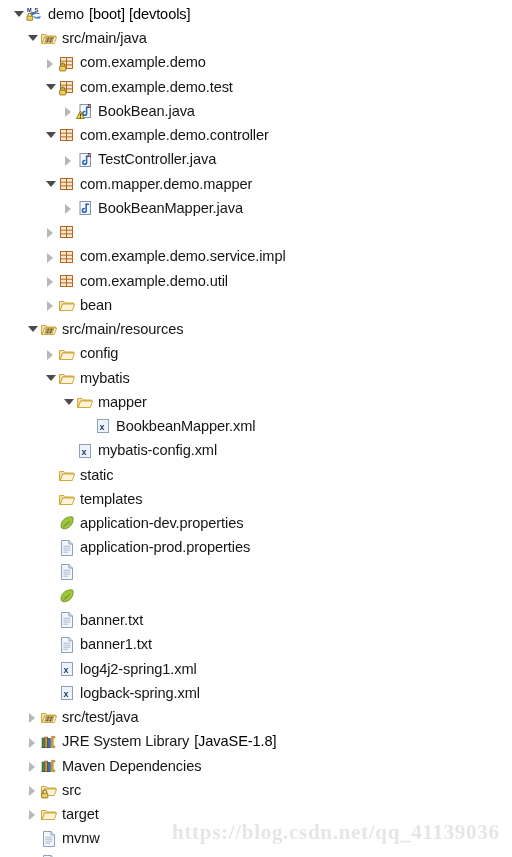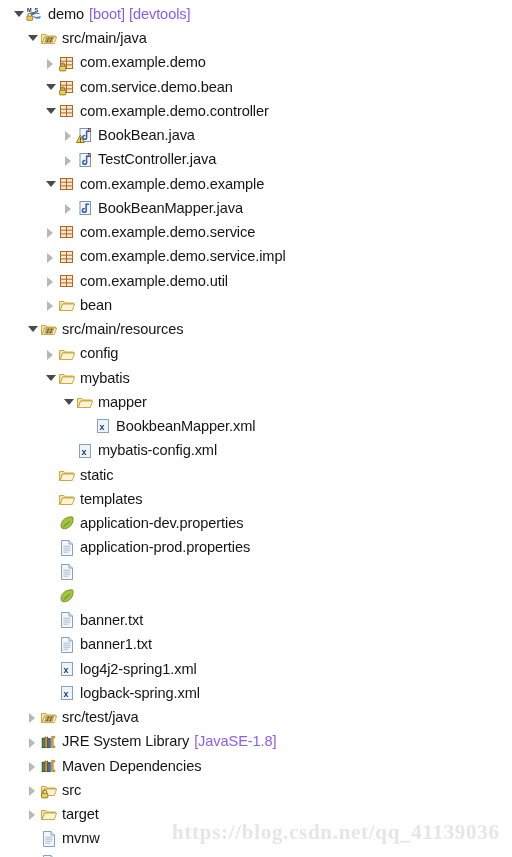--- a/index.html
+++ b/index.html
@@ -75,21 +75,21 @@
   }
   .icon svg { display: block; }
 
   .label {
     flex: 0 0 auto;
     color: #151515;
     letter-spacing: -0.1px;
   }
   .suffix {
     flex: 0 0 auto;
-    color: #8b5cf6;
+    color: #000000;
     margin-left: 5px;
     letter-spacing: -0.1px;
     text-align: right;
   }
 
   
   #watermark {
     position: absolute;
     left: 172px;
     top: 820px;
@@ -167,54 +167,54 @@
           <rect x="2.5" y="3.5" width="12" height="11" fill="#fbe9cf" stroke="#b5651d" stroke-width="1"></rect>
           <line x1="8.5" y1="3.5" x2="8.5" y2="14.5" stroke="#b5651d" stroke-width="1"></line>
           <line x1="2.5" y1="7.2" x2="14.5" y2="7.2" stroke="#b5651d" stroke-width="1"></line>
           <line x1="2.5" y1="10.9" x2="14.5" y2="10.9" stroke="#b5651d" stroke-width="1"></line>
           <g transform="translate(0.5,8.5)">
             <path d="M2.2 4 L2.2 2.6 A2 2 0 0 1 6.2 2.6 L6.2 4" fill="none" stroke="#9a7d23" stroke-width="1.1"></path>
             <rect x="1.1" y="3.8" width="6.2" height="4.6" rx="0.6" fill="#f2cf53" stroke="#8c7320" stroke-width="0.9"></rect>
           </g>
         </svg>
       </span>
-      <span class="label">com.service.demo.bean</span>
-    </div>
-    <div class="row">
-      <span class="indent" style="width: 44px;"></span>
-      <span class="arrow expanded"></span>
-      <span class="icon">
-        <svg width="18" height="18" viewBox="0 0 18 18" xmlns="http://www.w3.org/2000/svg">
-          <rect x="2.5" y="3.5" width="12" height="11" fill="#fbe9cf" stroke="#b5651d" stroke-width="1"></rect>
-          <line x1="8.5" y1="3.5" x2="8.5" y2="14.5" stroke="#b5651d" stroke-width="1"></line>
-          <line x1="2.5" y1="7.2" x2="14.5" y2="7.2" stroke="#b5651d" stroke-width="1"></line>
-          <line x1="2.5" y1="10.9" x2="14.5" y2="10.9" stroke="#b5651d" stroke-width="1"></line>
-        </svg>
-      </span>
-      <span class="label">com.example.demo.controller</span>
+      <span class="label">com.example.demo.test</span>
     </div>
     <div class="row">
       <span class="indent" style="width: 62px;"></span>
       <span class="arrow collapsed"></span>
       <span class="icon">
         <svg width="18" height="18" viewBox="0 0 18 18" xmlns="http://www.w3.org/2000/svg">
           <rect x="4" y="2.5" width="10.5" height="13" fill="#f4f8fd" stroke="#7e93ae" stroke-width="1"></rect>
           <path d="M10.6 5.2 L10.6 11.4 a1.9 1.9 0 1 1 -1.9 -1.9" fill="none" stroke="#2b62b0" stroke-width="1.5" stroke-linecap="round"></path>
           <path d="M10.6 5.2 L12.9 5.2" stroke="#2b62b0" stroke-width="1.5" stroke-linecap="round"></path>
           <text x="11.6" y="6.2" font-family="Liberation Sans, sans-serif" font-size="5.4" font-weight="bold" fill="#8a1010">S</text>
           <g transform="translate(0.2,8.6)">
             <path d="M4.2 0.6 L8.2 7.9 L0.2 7.9 Z" fill="#f6d64a" stroke="#8a6d10" stroke-width="0.9" stroke-linejoin="round"></path>
             <rect x="3.7" y="3" width="1.1" height="2.7" fill="#4a3a05"></rect>
             <rect x="3.7" y="6.2" width="1.1" height="1.1" fill="#4a3a05"></rect>
           </g>
         </svg>
       </span>
       <span class="label">BookBean.java</span>
     </div>
     <div class="row">
+      <span class="indent" style="width: 44px;"></span>
+      <span class="arrow expanded"></span>
+      <span class="icon">
+        <svg width="18" height="18" viewBox="0 0 18 18" xmlns="http://www.w3.org/2000/svg">
+          <rect x="2.5" y="3.5" width="12" height="11" fill="#fbe9cf" stroke="#b5651d" stroke-width="1"></rect>
+          <line x1="8.5" y1="3.5" x2="8.5" y2="14.5" stroke="#b5651d" stroke-width="1"></line>
+          <line x1="2.5" y1="7.2" x2="14.5" y2="7.2" stroke="#b5651d" stroke-width="1"></line>
+          <line x1="2.5" y1="10.9" x2="14.5" y2="10.9" stroke="#b5651d" stroke-width="1"></line>
+        </svg>
+      </span>
+      <span class="label">com.example.demo.controller</span>
+    </div>
+    <div class="row">
       <span class="indent" style="width: 62px;"></span>
       <span class="arrow collapsed"></span>
       <span class="icon">
         <svg width="18" height="18" viewBox="0 0 18 18" xmlns="http://www.w3.org/2000/svg">
           <rect x="4" y="2.5" width="10.5" height="13" fill="#f4f8fd" stroke="#7e93ae" stroke-width="1"></rect>
           <path d="M10.6 5.2 L10.6 11.4 a1.9 1.9 0 1 1 -1.9 -1.9" fill="none" stroke="#2b62b0" stroke-width="1.5" stroke-linecap="round"></path>
           <path d="M10.6 5.2 L12.9 5.2" stroke="#2b62b0" stroke-width="1.5" stroke-linecap="round"></path>
           <text x="11.6" y="6.2" font-family="Liberation Sans, sans-serif" font-size="5.4" font-weight="bold" fill="#8a1010">S</text>
         </svg>
       </span>
@@ -224,21 +224,21 @@
       <span class="indent" style="width: 44px;"></span>
       <span class="arrow expanded"></span>
       <span class="icon">
         <svg width="18" height="18" viewBox="0 0 18 18" xmlns="http://www.w3.org/2000/svg">
           <rect x="2.5" y="3.5" width="12" height="11" fill="#fbe9cf" stroke="#b5651d" stroke-width="1"></rect>
           <line x1="8.5" y1="3.5" x2="8.5" y2="14.5" stroke="#b5651d" stroke-width="1"></line>
           <line x1="2.5" y1="7.2" x2="14.5" y2="7.2" stroke="#b5651d" stroke-width="1"></line>
           <line x1="2.5" y1="10.9" x2="14.5" y2="10.9" stroke="#b5651d" stroke-width="1"></line>
         </svg>
       </span>
-      <span class="label">com.example.demo.example</span>
+      <span class="label">com.mapper.demo.mapper</span>
     </div>
     <div class="row">
       <span class="indent" style="width: 62px;"></span>
       <span class="arrow collapsed"></span>
       <span class="icon">
         <svg width="18" height="18" viewBox="0 0 18 18" xmlns="http://www.w3.org/2000/svg">
           <rect x="4" y="2.5" width="10.5" height="13" fill="#f4f8fd" stroke="#7e93ae" stroke-width="1"></rect>
           <path d="M10.2 5.2 L10.2 11.4 a1.9 1.9 0 1 1 -1.9 -1.9" fill="none" stroke="#2b62b0" stroke-width="1.5" stroke-linecap="round"></path>
           <path d="M10.2 5.2 L12.5 5.2" stroke="#2b62b0" stroke-width="1.5" stroke-linecap="round"></path>
         </svg>
@@ -249,21 +249,20 @@
       <span class="indent" style="width: 44px;"></span>
       <span class="arrow collapsed"></span>
       <span class="icon">
         <svg width="18" height="18" viewBox="0 0 18 18" xmlns="http://www.w3.org/2000/svg">
           <rect x="2.5" y="3.5" width="12" height="11" fill="#fbe9cf" stroke="#b5651d" stroke-width="1"></rect>
           <line x1="8.5" y1="3.5" x2="8.5" y2="14.5" stroke="#b5651d" stroke-width="1"></line>
           <line x1="2.5" y1="7.2" x2="14.5" y2="7.2" stroke="#b5651d" stroke-width="1"></line>
           <line x1="2.5" y1="10.9" x2="14.5" y2="10.9" stroke="#b5651d" stroke-width="1"></line>
         </svg>
       </span>
-      <span class="label">com.example.demo.service</span>
     </div>
     <div class="row">
       <span class="indent" style="width: 44px;"></span>
       <span class="arrow collapsed"></span>
       <span class="icon">
         <svg width="18" height="18" viewBox="0 0 18 18" xmlns="http://www.w3.org/2000/svg">
           <rect x="2.5" y="3.5" width="12" height="11" fill="#fbe9cf" stroke="#b5651d" stroke-width="1"></rect>
           <line x1="8.5" y1="3.5" x2="8.5" y2="14.5" stroke="#b5651d" stroke-width="1"></line>
           <line x1="2.5" y1="7.2" x2="14.5" y2="7.2" stroke="#b5651d" stroke-width="1"></line>
           <line x1="2.5" y1="10.9" x2="14.5" y2="10.9" stroke="#b5651d" stroke-width="1"></line>

